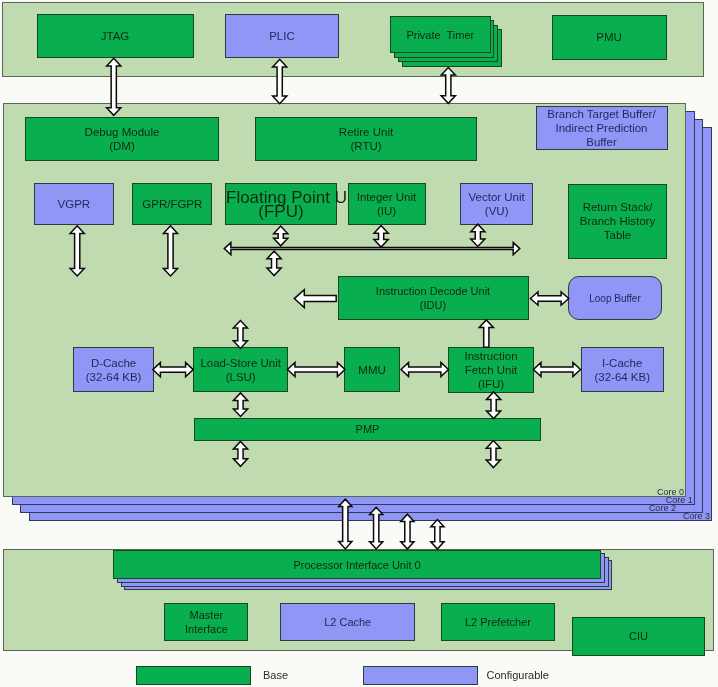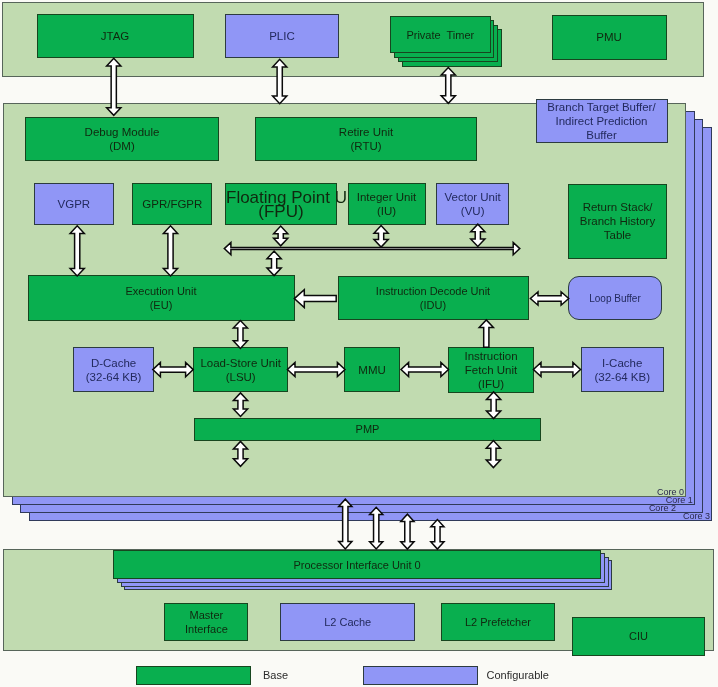--- a/index.html
+++ b/index.html
@@ -58,21 +58,21 @@
         <div class="t">Debug Module</div>
         <div class="t">(DM)</div>
       </div>
     </div>
 <div class="blk base" style="left:255px;top:116.5px;width:222px;height:44px;font-size:11.5px;">
       <div class="tt">
         <div class="t">Retire Unit</div>
         <div class="t">(RTU)</div>
       </div>
     </div>
-<div class="blk conf" style="left:535.5px;top:99px;width:132px;height:44px;font-size:11.5px;">
+<div class="blk conf" style="left:535.5px;top:106px;width:132px;height:44px;font-size:11.5px;">
       <div class="tt">
         <div class="t">Branch Target Buffer/</div>
         <div class="t">Indirect Prediction</div>
         <div class="t">Buffer</div>
       </div>
     </div>
 <div class="blk base" style="left:132.3px;top:183.2px;width:80px;height:41.9px;font-size:11.5px;">
       <div class="tt">
         <div class="t">GPR/FGPR</div>
       </div>
@@ -87,37 +87,31 @@
         <div class="t">Floating Point Unit</div>
         <div class="t">(FPU)</div>
       </div>
     </div>
 <div class="blk base" style="left:347.5px;top:183.2px;width:78px;height:41.9px;font-size:11.5px;">
       <div class="tt">
         <div class="t">Integer Unit</div>
         <div class="t">(IU)</div>
       </div>
     </div>
-<div class="blk conf" style="left:436px;top:183.2px;width:73.3px;height:41.9px;font-size:11.5px;">
+<div class="blk conf" style="left:460px;top:183.2px;width:73.3px;height:41.9px;font-size:11.5px;">
       <div class="tt">
         <div class="t">Vector Unit</div>
         <div class="t">(VU)</div>
       </div>
     </div>
 <div class="blk base" style="left:568px;top:183.5px;width:99px;height:75px;font-size:11.5px;">
       <div class="tt">
         <div class="t">Return Stack/</div>
         <div class="t">Branch History</div>
         <div class="t">Table</div>
-      </div>
-    </div>
-<div class="blk base" style="left:27.5px;top:275px;width:267px;height:46px;font-size:11px;">
-      <div class="tt">
-        <div class="t">Execution Unit</div>
-        <div class="t">(EU)</div>
       </div>
     </div>
 <div class="blk base" style="left:337.5px;top:276px;width:191px;height:44px;font-size:11px;">
       <div class="tt">
         <div class="t">Instruction Decode Unit</div>
         <div class="t">(IDU)</div>
       </div>
     </div>
 <div class="blk conf" style="left:568px;top:276px;width:94px;height:44px;font-size:10px;border-radius:11px;">
       <div class="tt">

